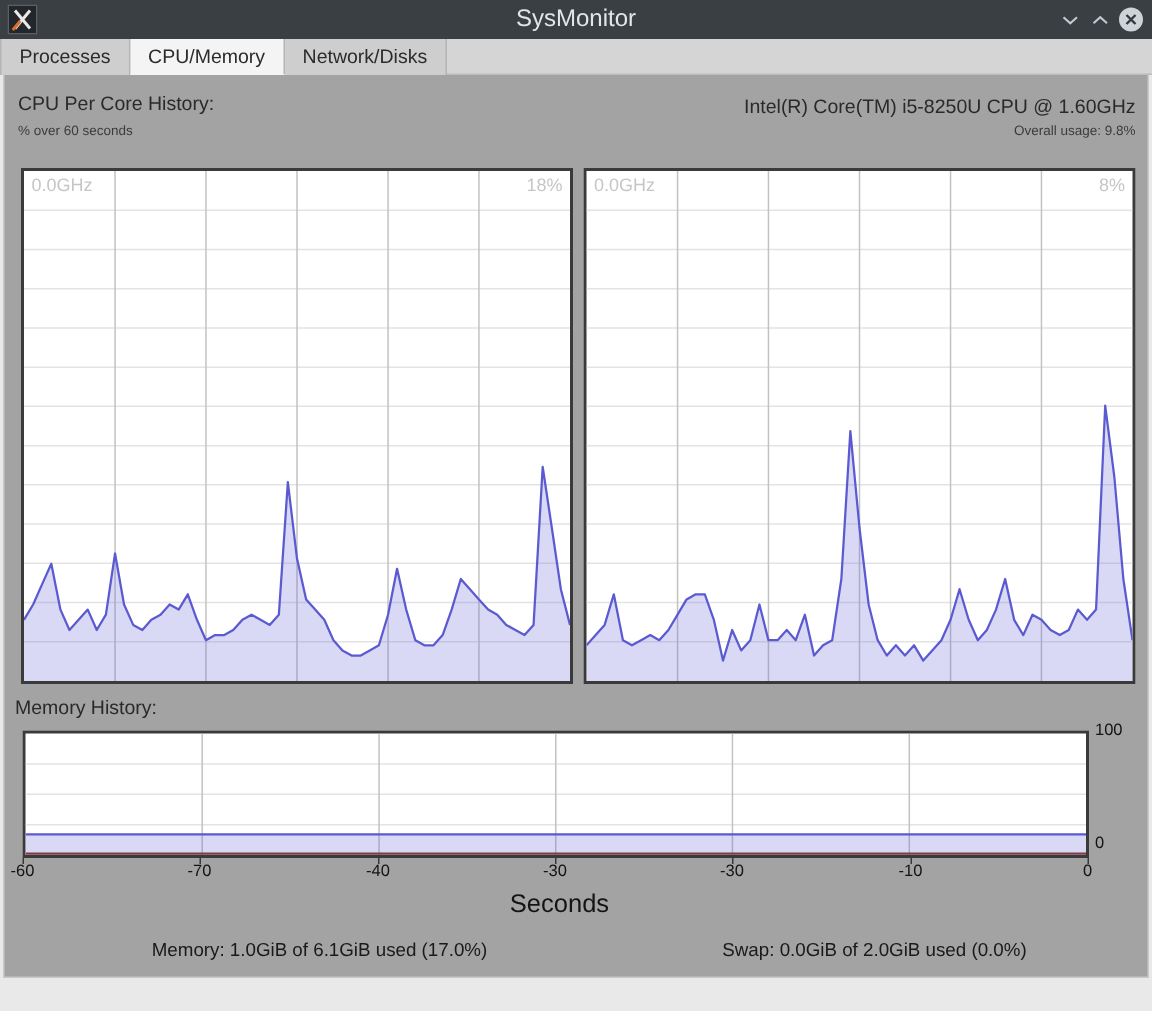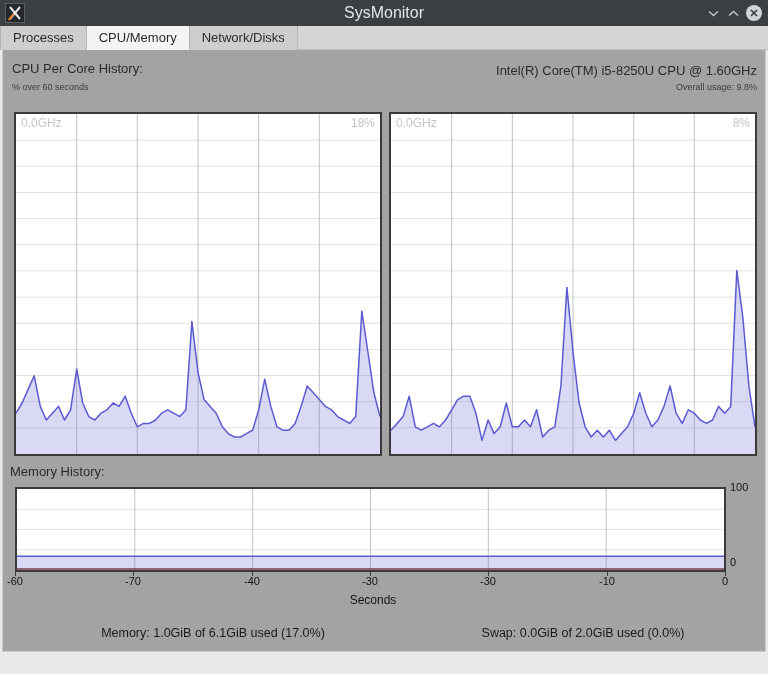--- a/index.html
+++ b/index.html
@@ -43,21 +43,21 @@
   .chartbox svg{position:absolute;left:0;top:0;display:block;}
   .corner{position:absolute;top:2px;font-size:12px;color:#c6c6c6;z-index:3;}
   .corner.fl{left:5px;} .corner.ur{right:5px;}
   .mem-title{left:7px;top:414px;}
   .ylab{position:absolute;font-size:11px;color:#141414;}
   .y100{left:727px;top:431px;}
   .y0{left:727px;top:506px;}
   .tickmark{position:absolute;top:522px;width:1px;height:4px;background:#3a3a3a;}
   .xtick{position:absolute;top:525px;width:36px;text-align:center;font-size:11px;color:#141414;}
   .xaxis-title{position:absolute;left:200px;top:543px;width:340px;text-align:center;
-    font-size:12px;color:#141414;}
+    font-size:17px;color:#141414;}
   .stat{position:absolute;top:576px;font-size:12.5px;color:#1a1a1a;text-align:center;white-space:nowrap;}
   .stat-mem{left:55px;width:310px;}
   .stat-swap{left:435px;width:290px;}
 </style>
 </head>
 <body>
 
 <div class="titlebar">
   <div class="app-icon">
     <svg width="20" height="20" viewBox="0 0 20 20">

